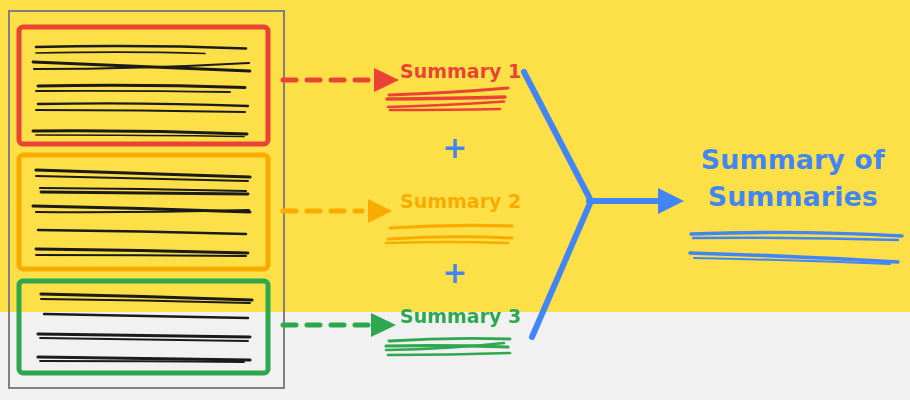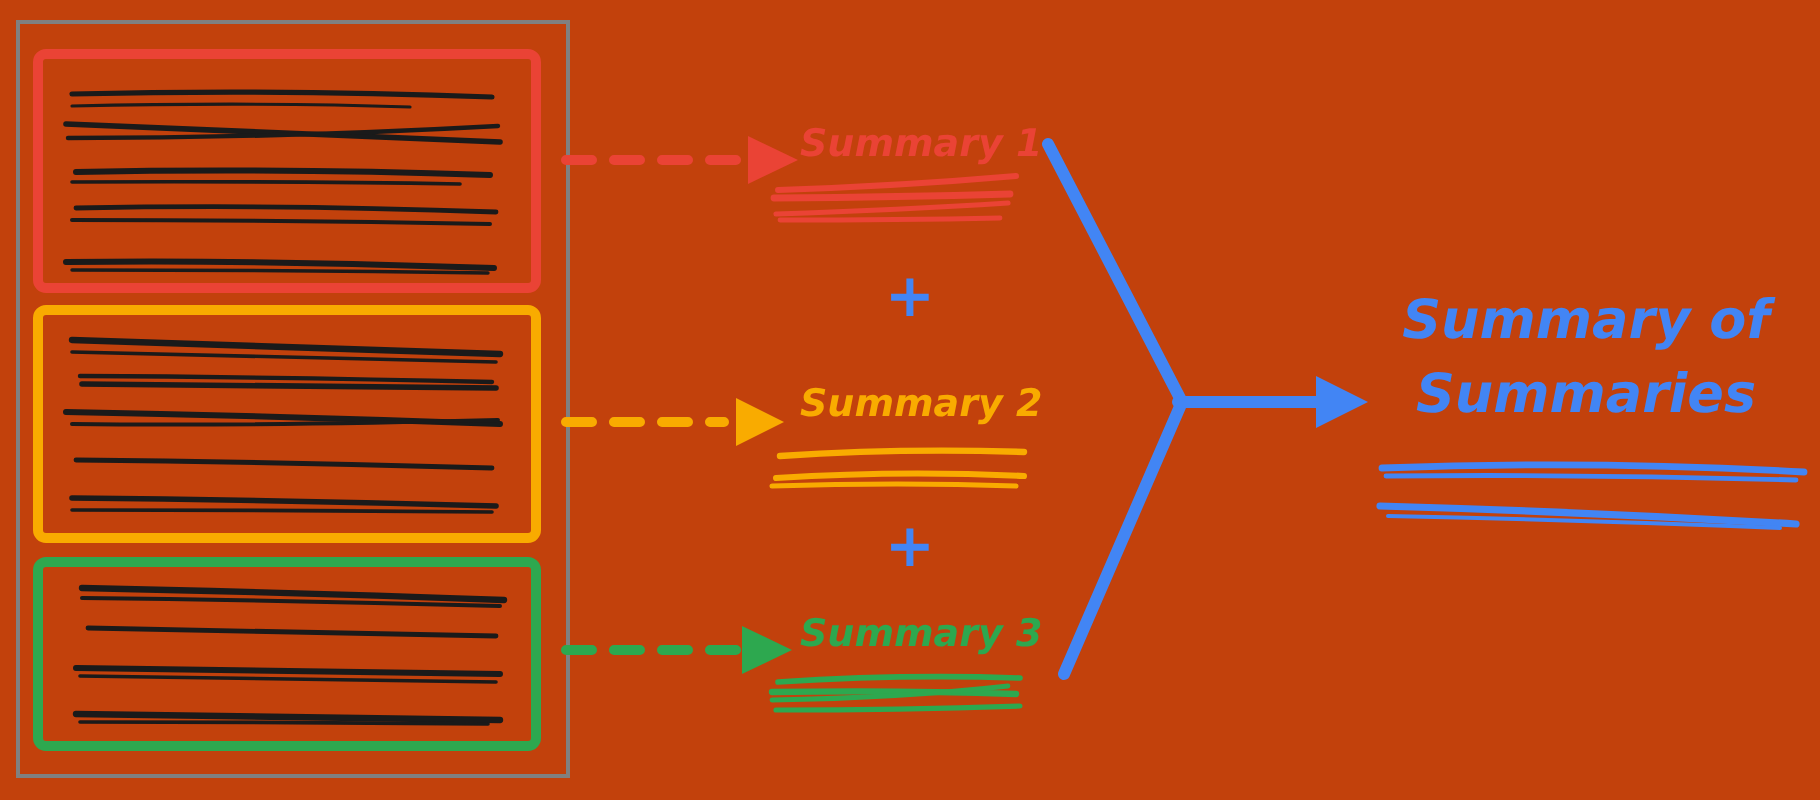--- a/index.html
+++ b/index.html
@@ -9,23 +9,22 @@
   }
   body {
     width: 910px;
     height: 400px;
     overflow: hidden;
     font-family: "DejaVu Sans", "Liberation Sans", sans-serif;
   }
   #diagram-root {
     position: relative;
     width: 910px;
-    height: 400px;
-    background: #c2410c;
-    font-style: italic;
+    height: 312px;
+    background: #fde047;
   }
   #diagram-svg {
     position: absolute;
     left: 0;
     top: 0;
     width: 910px;
     height: 400px;
   }
   .svg-label {
     font-family: "DejaVu Sans", "Liberation Sans", sans-serif;

